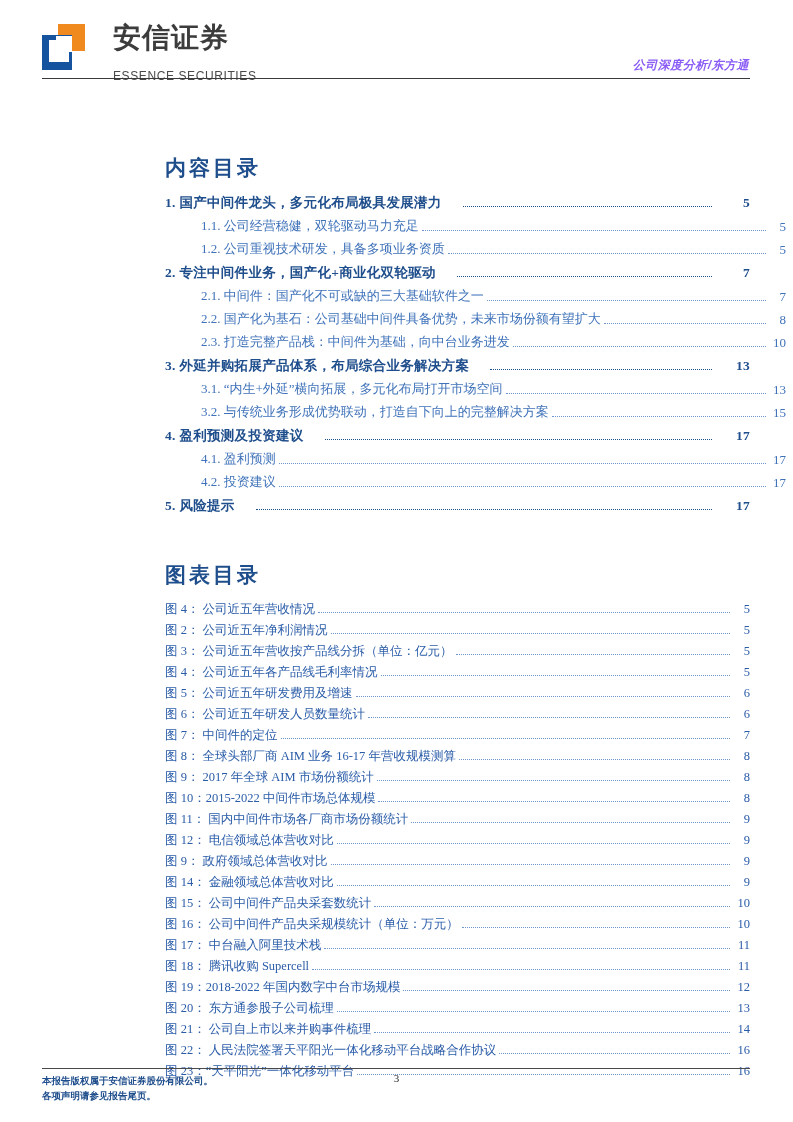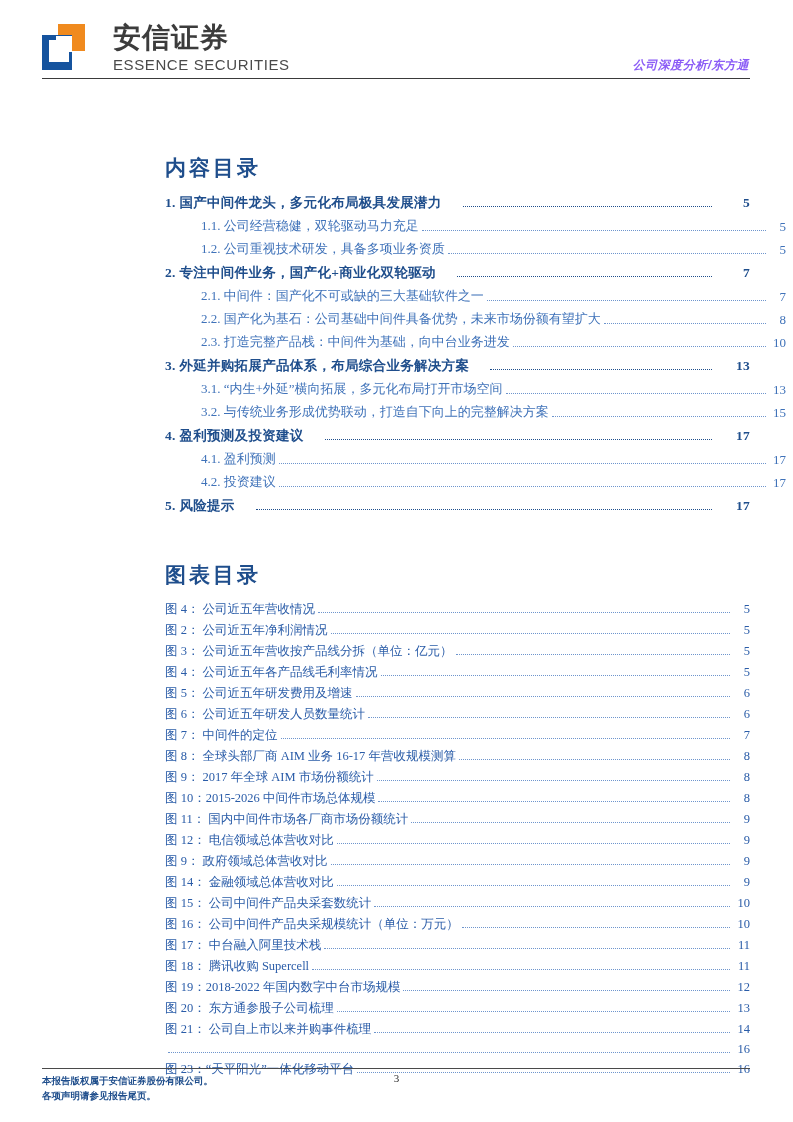--- a/index.html
+++ b/index.html
@@ -70,25 +70,25 @@
   .logo-cn {
     font-family: "Liberation Sans", "DejaVu Sans", sans-serif;
     font-weight: bold;
     font-size: 28px;
     letter-spacing: 1px;
     color: #3c3c3c;
     display: block;
   }
   .logo-en {
     font-family: "Liberation Sans", "DejaVu Sans", sans-serif;
-    font-size: 15px;
+    font-size: 12px;
     letter-spacing: 0.6px;
     color: #4a4a4a;
     display: block;
-    margin-top: 5px;
+    margin-top: 18px;
   }
   .header-right {
     position: absolute;
     right: 44px;
     top: 57px;
     font-family: Liberation Sans, sans-serif;
     font-weight: bold;
     font-style: italic;
     font-size: 12px;
     color: #8b5cf6;
@@ -355,21 +355,21 @@
           <span class="toc-label">图 8： 全球头部厂商 AIM 业务 16-17 年营收规模测算</span>
           <span class="toc-leader"></span>
           <span class="toc-page">8</span>
         </div>
         <div class="toc-row fig-row">
           <span class="toc-label">图 9： 2017 年全球 AIM 市场份额统计</span>
           <span class="toc-leader"></span>
           <span class="toc-page">8</span>
         </div>
         <div class="toc-row fig-row">
-          <span class="toc-label">图 10：2015-2026 中间件市场总体规模</span>
+          <span class="toc-label">图 10：2015-2022 中间件市场总体规模</span>
           <span class="toc-leader"></span>
           <span class="toc-page">8</span>
         </div>
         <div class="toc-row fig-row">
           <span class="toc-label">图 11： 国内中间件市场各厂商市场份额统计</span>
           <span class="toc-leader"></span>
           <span class="toc-page">9</span>
         </div>
         <div class="toc-row fig-row">
           <span class="toc-label">图 12： 电信领域总体营收对比</span>
@@ -415,20 +415,21 @@
           <span class="toc-label">图 20： 东方通参股子公司梳理</span>
           <span class="toc-leader"></span>
           <span class="toc-page">13</span>
         </div>
         <div class="toc-row fig-row">
           <span class="toc-label">图 21： 公司自上市以来并购事件梳理</span>
           <span class="toc-leader"></span>
           <span class="toc-page">14</span>
         </div>
         <div class="toc-row fig-row">
+          <span class="toc-label">图 22： 人民法院签署天平阳光一体化移动平台战略合作协议</span>
           <span class="toc-leader"></span>
           <span class="toc-page">16</span>
         </div>
         <div class="toc-row fig-row">
           <span class="toc-label">图 23：“天平阳光”一体化移动平台</span>
           <span class="toc-leader"></span>
           <span class="toc-page">16</span>
         </div>
       </div>
   </div>

